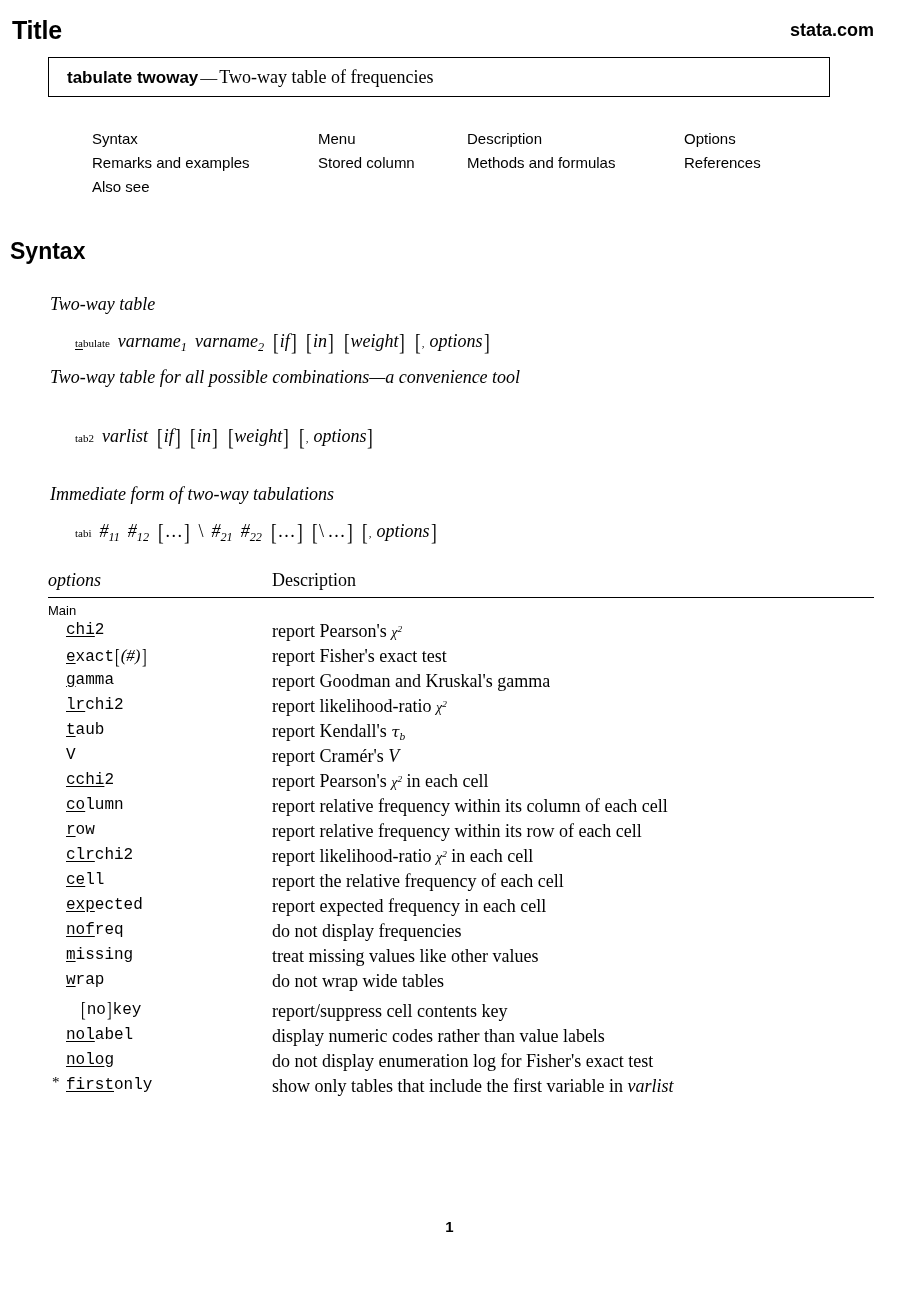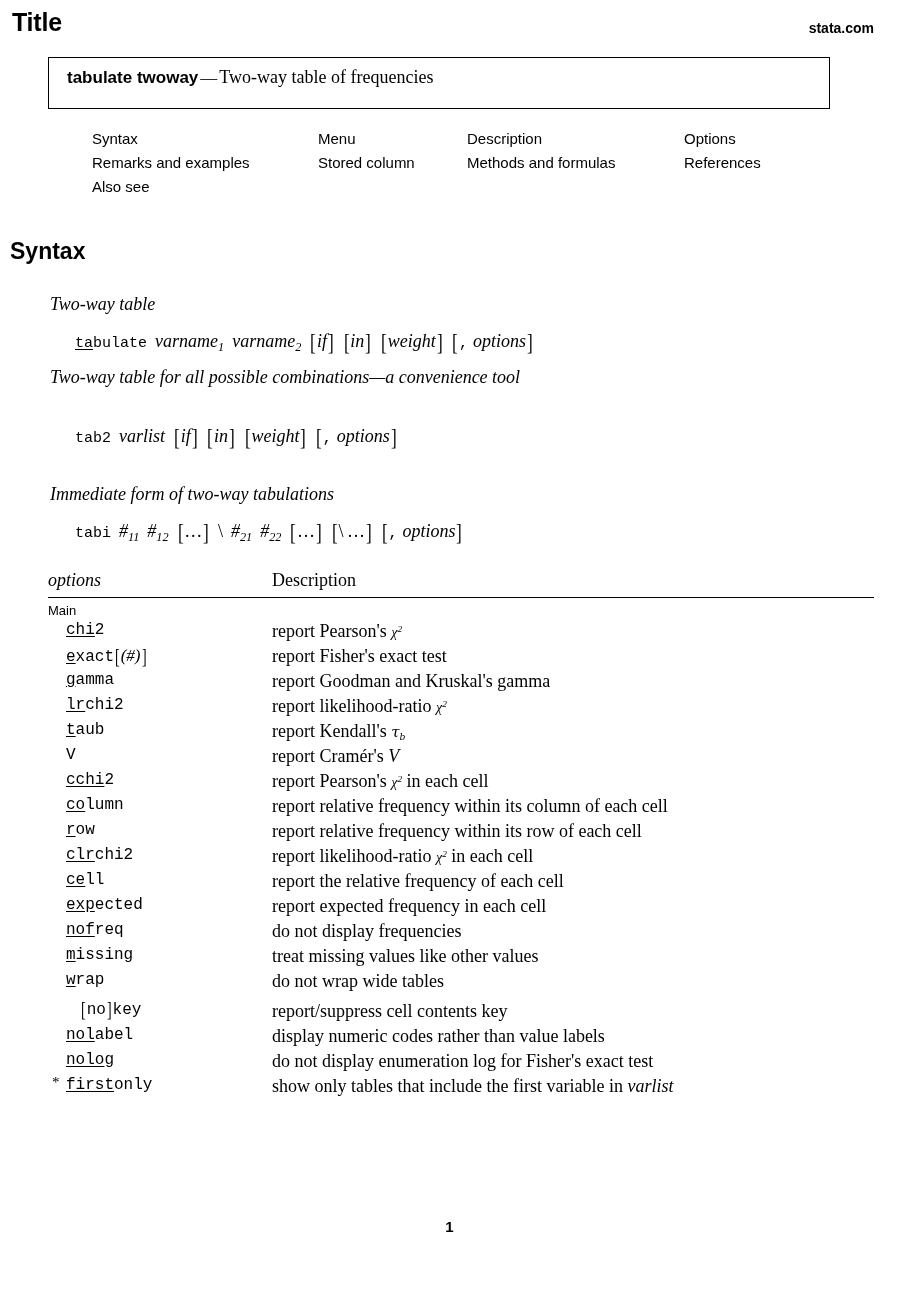--- a/index.html
+++ b/index.html
@@ -19,42 +19,42 @@
   .page {
     position: relative;
     width: 899px;
     height: 1315px;
   }
 
   
   .hdr-title {
     position: absolute;
     left: 12px;
-    top: 8px;
+    top: 16px;
     font-family: "Liberation Sans", "DejaVu Sans", sans-serif;
     font-weight: bold;
     font-size: 25px;
     letter-spacing: -0.2px;
   }
   .hdr-stata {
     position: absolute;
     right: 25px;
     top: 20px;
     font-family: "Liberation Sans", "DejaVu Sans", sans-serif;
     font-weight: bold;
-    font-size: 14px;
+    font-size: 18px;
   }
 
   
   .titlebox {
     position: absolute;
     left: 48px;
     top: 57px;
     width: 782px;
-    height: 52px;
+    height: 40px;
     border: 1.5px solid #000;
     box-sizing: border-box;
   }
   .titlebox-inner {
     position: absolute;
     left: 18px;
     top: 9px;
     font-size: 18px;
     white-space: nowrap;
   }
@@ -99,22 +99,22 @@
     font-size: 18px;
     white-space: nowrap;
   }
   .syn-line {
     position: absolute;
     left: 75px;
     font-size: 18px;
     white-space: nowrap;
   }
   .mono {
-    font-family: Liberation Mono, monospace;
-    font-size: 15px;
+    font-family: Liberation Serif, serif;
+    font-size: 11px;
   }
   .it { font-style: italic; }
   .ul { text-decoration: underline; text-underline-offset: 2px; }
 
   
   .obr, .cbr {
     display: inline-block;
     font-size: 23px;
     line-height: 0.8;
     vertical-align: -3px;

